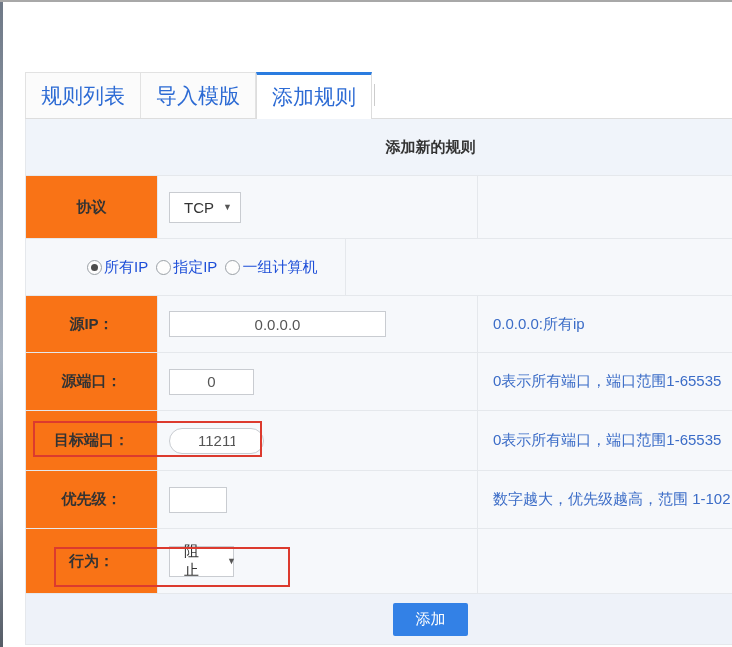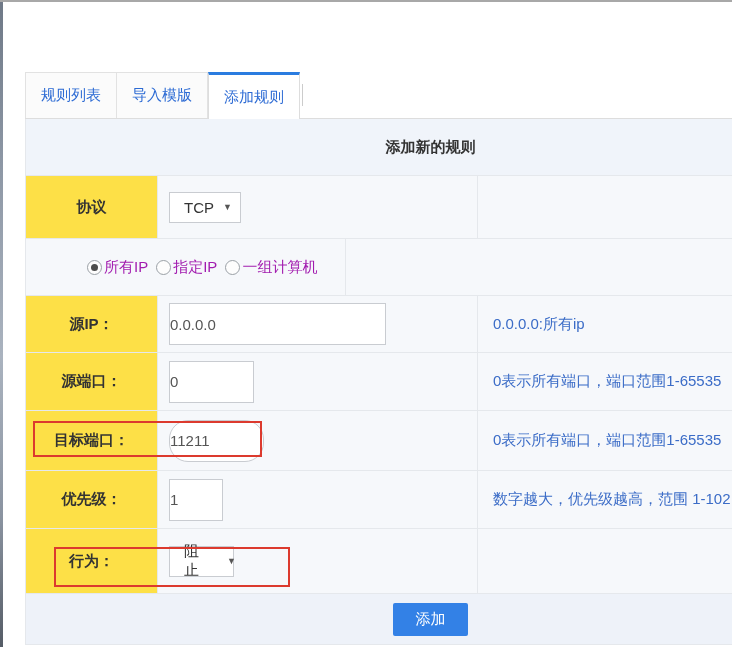--- a/index.html
+++ b/index.html
@@ -20,61 +20,61 @@
     background:
       repeating-linear-gradient(90deg, rgba(255,255,255,.9) 0 5px, rgba(173,203,243,.65) 5px 11px),
       repeating-linear-gradient(0deg, rgba(236,244,255,.8) 0 5px, rgba(150,186,235,.55) 5px 11px);
     filter:blur(1.3px); }
   .titlebar-text { color:#fff; font-size:15px; letter-spacing:1px; }
 
   
   .tabbar { position:absolute; left:25px; right:0; top:70px; height:47px;
             border-bottom:1px solid #ddd; display:flex; align-items:flex-end; }
   .tab { height:46px; padding:0 15px; display:flex; align-items:center; justify-content:center;
-         font-size:15px; color:#2d6bd4; background:#fbfbfb; border:1px solid #e2e2e2;
+         font-size:21px; color:#2d6bd4; background:#fbfbfb; border:1px solid #e2e2e2;
          border-bottom:none; cursor:pointer; }
   .tab + .tab { border-left:none; }
   .tab.active { background:#fff; border-top:3px solid #2a7ce0; height:47px; margin-bottom:-1px;
                 z-index:2; border-left:1px solid #ddd; border-right:1px solid #ddd; }
   .tab-divider { width:1px; height:22px; background:#ccc; margin:0 0 12px 2px; }
 
   
   .form-table { position:absolute; left:25px; top:117px; width:810px;
                 border-left:1px solid #e5e8ec; font-size:15px; color:#333; }
   .trow { display:flex; border-bottom:1px solid #e5e8ec; }
-  .c1 { width:132px; background:#fde047; display:flex; align-items:center; justify-content:center;
+  .c1 { width:132px; background:#f97316; display:flex; align-items:center; justify-content:center;
         font-weight:bold; border-right:1px solid #e5e8ec; }
   .c2 { width:320px; background:#f6f8fb; display:flex; align-items:center; padding-left:11px;
         border-right:1px solid #e5e8ec; }
   .c3 { flex:1; background:#f6f8fb; display:flex; align-items:center; padding-left:15px;
         color:#3b6cc7; }
 
   .row-title { height:57px; background:#f0f4fa; display:flex; align-items:center;
                justify-content:center; font-weight:bold; }
   .row-protocol { height:63px; }
   .row-iptype { height:57px; }
   .row-srcip { height:57px; }
   .row-srcport { height:58px; }
   .row-dstport { height:60px; }
   .row-priority { height:58px; }
   .row-action { height:65px; }
   .row-submit { height:51px; background:#eef2f9; display:flex; align-items:center;
                 justify-content:center; }
 
-  input.txt { height:42px; border:1px solid #c9ccd1; background:#fff; font-size:15px; color:#555;
-              padding:0 0; font-family:inherit; outline:none; }
+  input.txt { height:26px; border:1px solid #c9ccd1; background:#fff; font-size:15px; color:#555;
+              padding:0 28px; font-family:inherit; outline:none;text-align:center; }
   .w-ip { width:217px; } .w-port { width:85px; } .w-dport { width:95px;border-radius:19px; } .w-prio { width:54px; }
 
   .selectbox { height:31px; background:#fff; border:1px solid #c9ccd1; display:flex;
                align-items:center; justify-content:space-between; padding:0 8px 0 14px;
                color:#333; cursor:pointer; }
   .sel-protocol { width:72px; } .sel-action { width:65px;gap:20px; }
   .caret { font-size:9px; color:#555; margin-left:8px; }
 
-  .radio-group { display:flex; align-items:center; padding-left:50px; color:#a21caf; }
+  .radio-group { display:flex; align-items:center; padding-left:50px; color:#1d4ed8; }
   .radio-opt { display:flex; align-items:center; margin-right:8px; cursor:pointer; }
   .radio { width:15px; height:15px; border-radius:50%; border:1px solid #9aa0a6; background:#fdfdfd;
            margin-right:2px; position:relative; flex:none; }
   .radio.checked::after { content:""; position:absolute; left:3px; top:3px; width:7px; height:7px;
                           border-radius:50%; background:#4c4c4c; }
 
   .btn { width:75px; height:33px; background:#3381e6; color:#ffffff; border:none; border-radius:2px;
          font-size:15px; cursor:pointer; font-family:inherit; }
 
   

